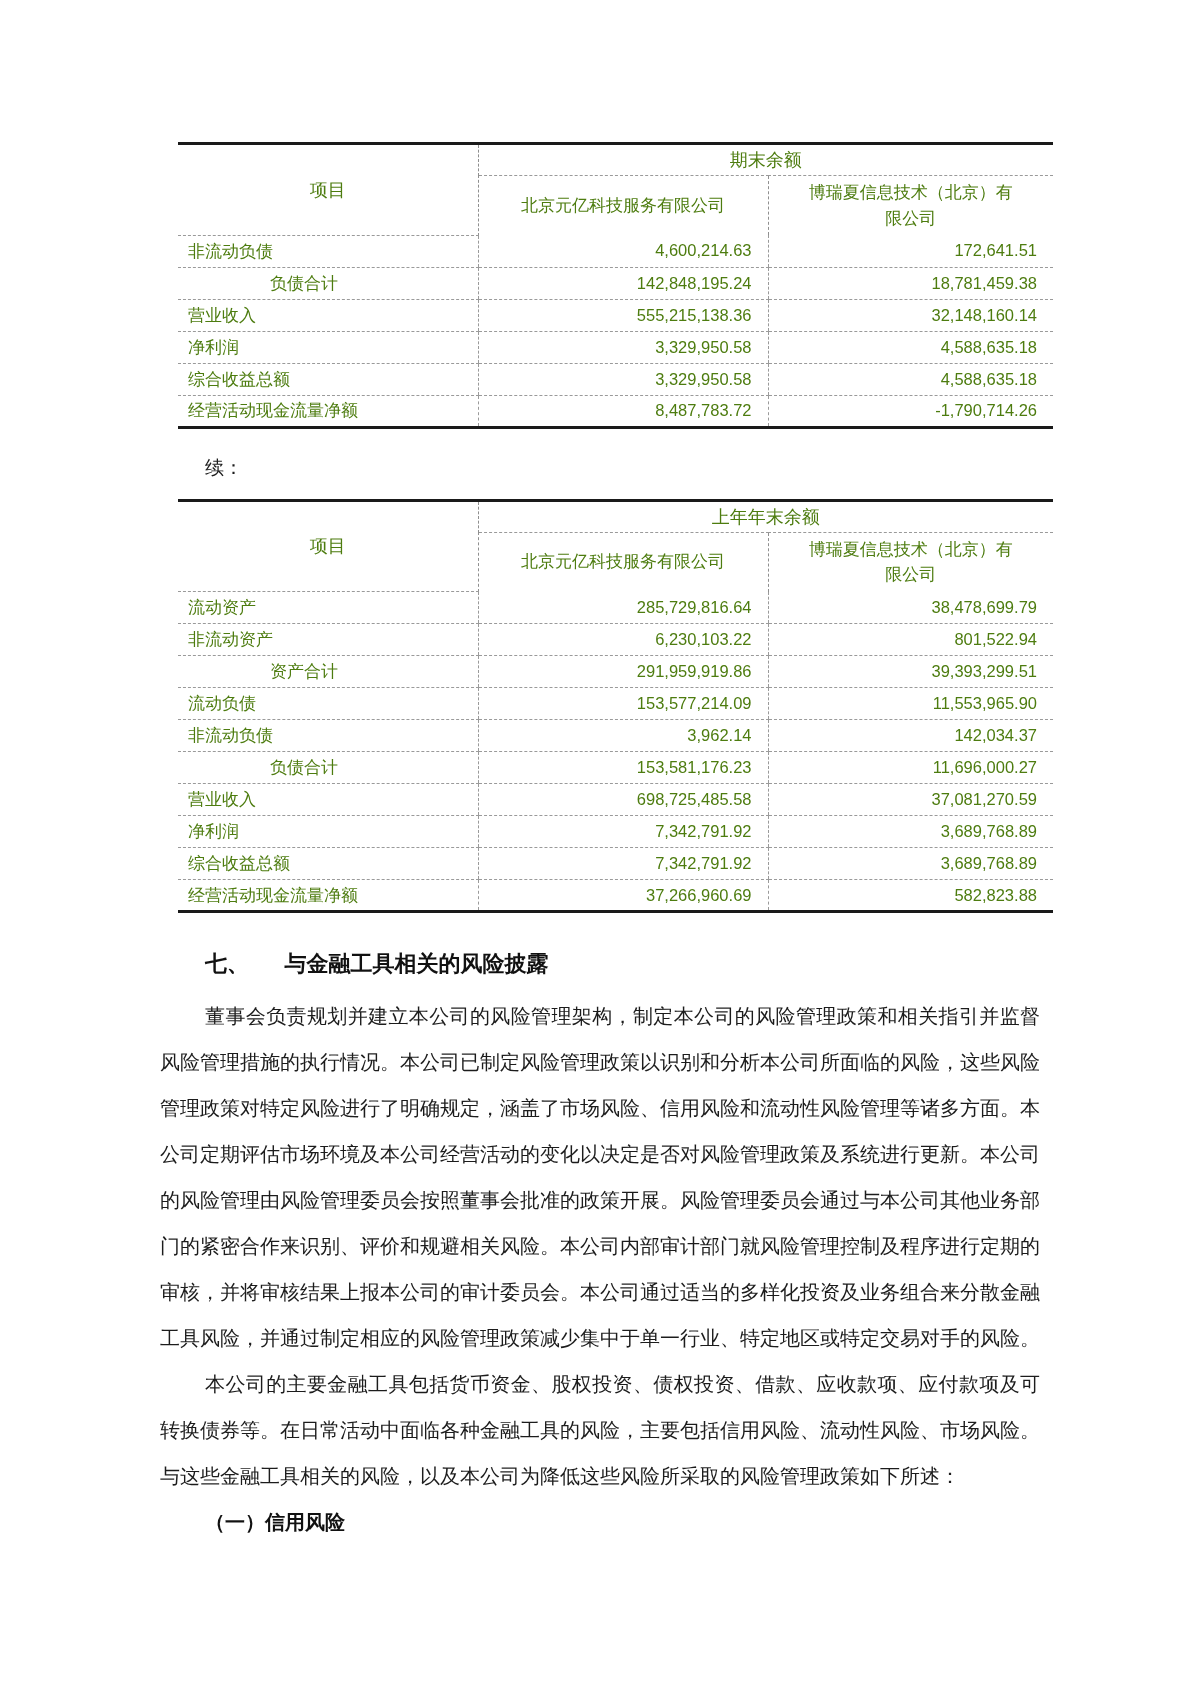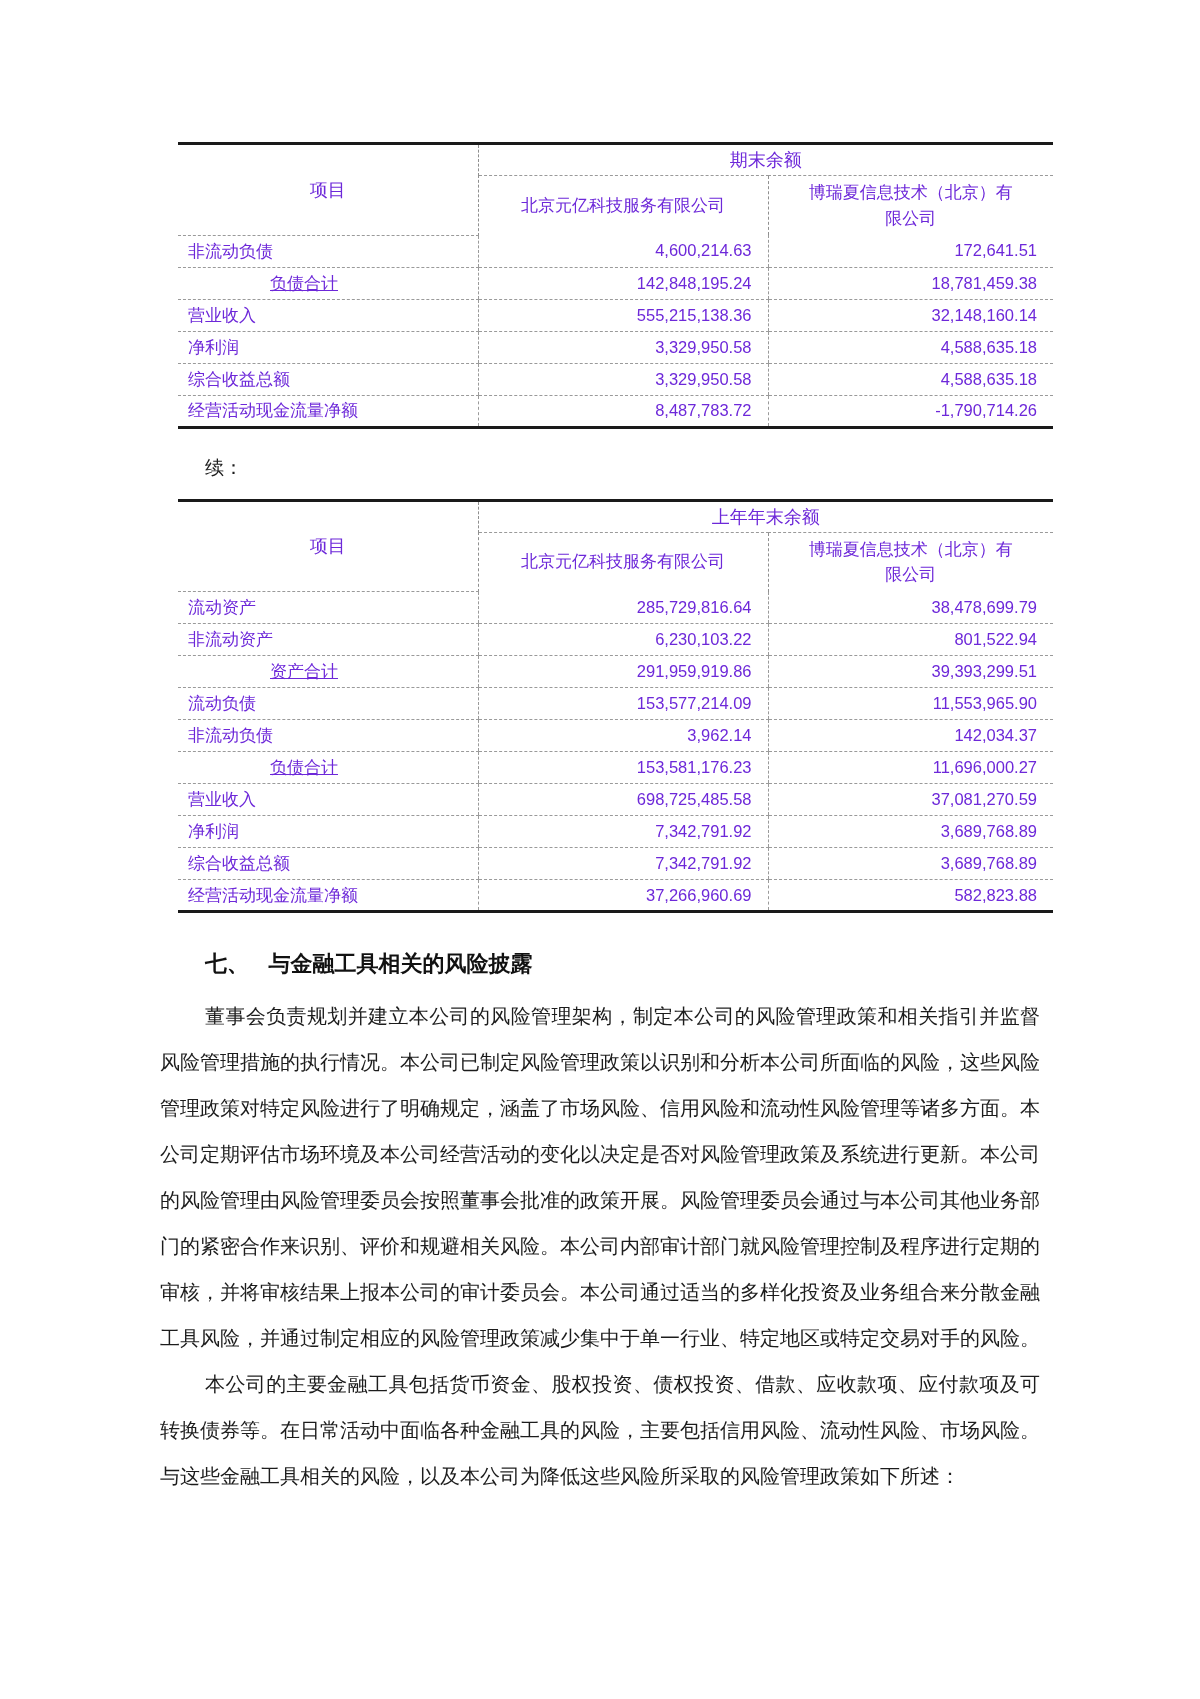--- a/index.html
+++ b/index.html
@@ -25,21 +25,21 @@
     margin-left: 18px;
     border-top: 3px solid #1a1a1a;
     border-bottom: 3px solid #1a1a1a;
   }
   col.c0 { width: 300px; }
   col.c1 { width: 290px; }
   col.c2 { width: 285px; }
   .doc-table td {
     font-size: 17px;
     vertical-align: middle;
-    color: #6d28d9;
+    color: #4d7c0f;
   }
   td.th-item {
     text-align: center;
     border-right: 1px dashed #8f8f8f;
     font-size: 18px;
   }
   td.th-group {
     text-align: center;
     height: 36px;
     border-bottom: 1px dashed #8f8f8f;
@@ -50,42 +50,42 @@
     height: 60px;
     border-bottom: 1px dashed #8f8f8f;
     padding: 4px 34px;
     line-height: 1.5;
     font-size: 17px;
   }
   td.th-co + td.th-co { border-left: 1px dashed #8f8f8f; }
   .doc-table tbody td { height: 32px; border-bottom: 1px dashed #9a9a9a; }
   .doc-table tbody tr:last-child td { border-bottom: none; }
   td.c-label { padding-left: 10px; text-align: left; margin-top: 13px; }
-  td.c-label.indent { padding-left: 92px; text-decoration: underline; }
+  td.c-label.indent { padding-left: 92px; }
   td.c-val {
     text-align: right;
     padding-right: 16px;
     border-left: 1px dashed #9a9a9a;
     font-family: "Liberation Sans", "DejaVu Sans", sans-serif;
     font-size: 16.5px;
   }
   
   .continued {
     margin: 26px 0 18px 45px;
     font-size: 19px;
   }
   .section-heading {
     margin-top: 36px;
     padding-left: 45px;
     font-weight: bold;
     font-size: 22px;
     color: #111;
   }
   .section-heading .num { display: inline-block; }
-  .section-heading .ttl { display: inline-block; margin-left: 14px; }
+  .section-heading .ttl { display: inline-block; margin-left: 30px; }
   .body-text {
     margin-top: 14px;
     width: 880px;
     font-size: 20px;
     line-height: 2.3;
     text-align: justify;
     text-justify: inter-ideograph;
   }
   .body-text p {
     text-indent: 2.25em;
@@ -228,16 +228,17 @@
     </table>
 
     <div class="section-heading">
       <span class="num">七、</span>
       <span class="ttl">与金融工具相关的风险披露</span>
     </div>
 
     <div class="body-text">
       <p>董事会负责规划并建立本公司的风险管理架构，制定本公司的风险管理政策和相关指引并监督风险管理措施的执行情况。本公司已制定风险管理政策以识别和分析本公司所面临的风险，这些风险管理政策对特定风险进行了明确规定，涵盖了市场风险、信用风险和流动性风险管理等诸多方面。本公司定期评估市场环境及本公司经营活动的变化以决定是否对风险管理政策及系统进行更新。本公司的风险管理由风险管理委员会按照董事会批准的政策开展。风险管理委员会通过与本公司其他业务部门的紧密合作来识别、评价和规避相关风险。本公司内部审计部门就风险管理控制及程序进行定期的审核，并将审核结果上报本公司的审计委员会。本公司通过适当的多样化投资及业务组合来分散金融工具风险，并通过制定相应的风险管理政策减少集中于单一行业、特定地区或特定交易对手的风险。</p>
       <p>本公司的主要金融工具包括货币资金、股权投资、债权投资、借款、应收款项、应付款项及可转换债券等。在日常活动中面临各种金融工具的风险，主要包括信用风险、流动性风险、市场风险。与这些金融工具相关的风险，以及本公司为降低这些风险所采取的风险管理政策如下所述：</p>
+      <div class="subsection-heading">（一）信用风险</div>
     </div>
 
   </div>
 </div>
 
 </body></html>

